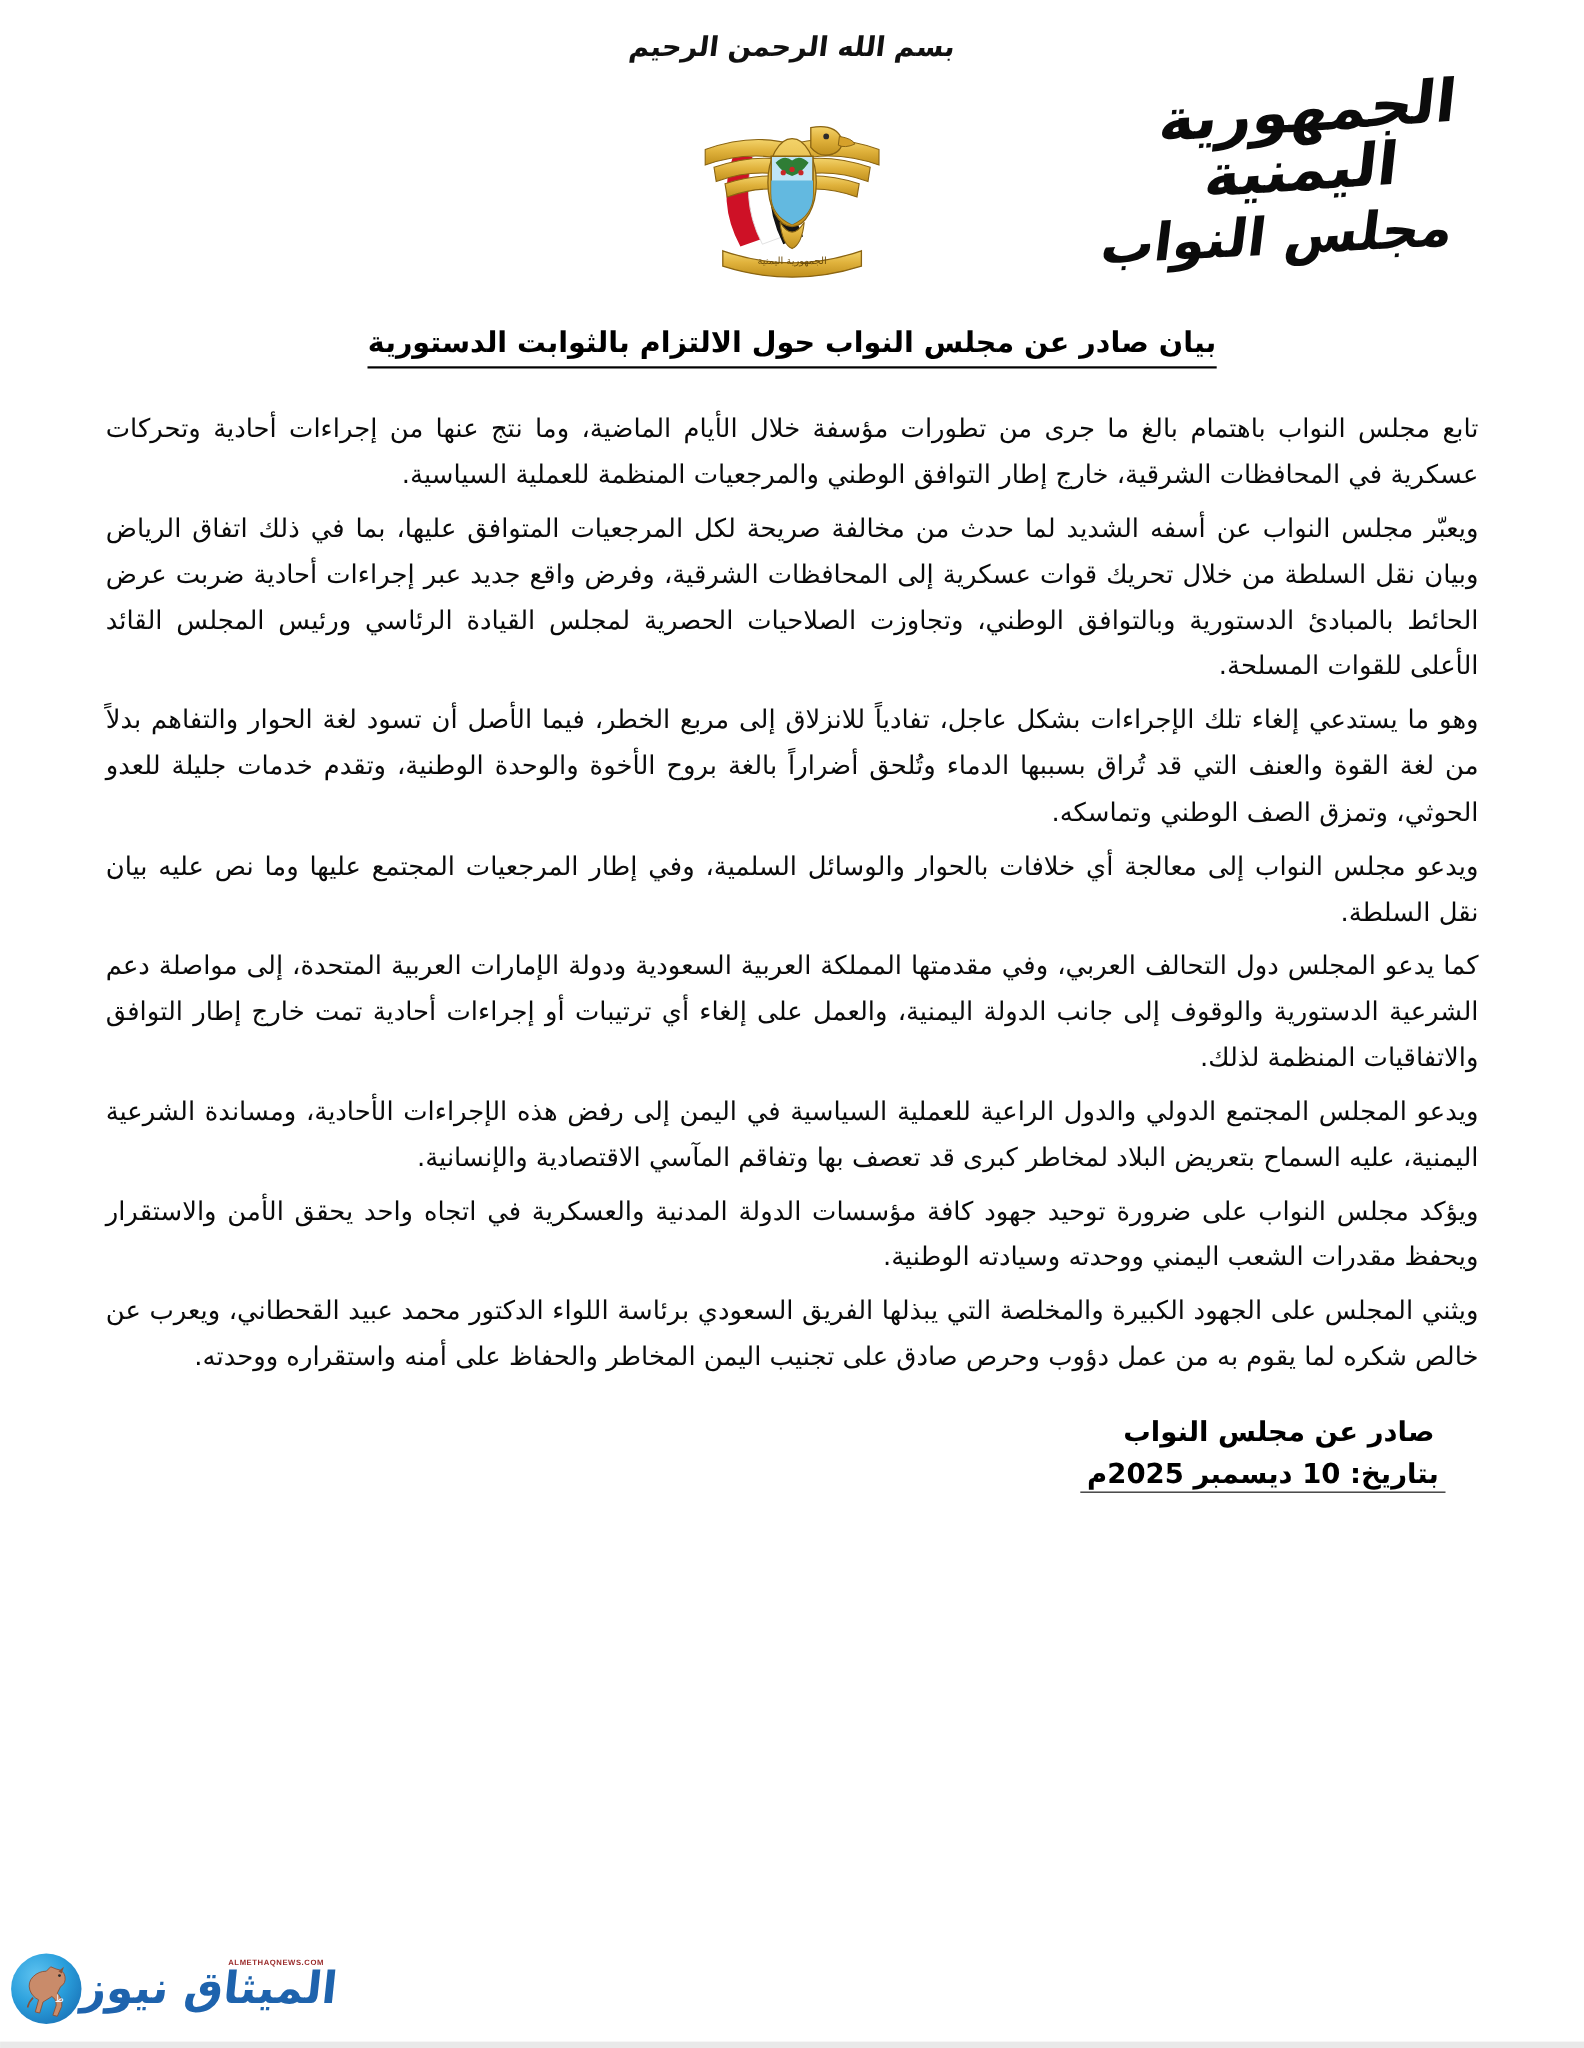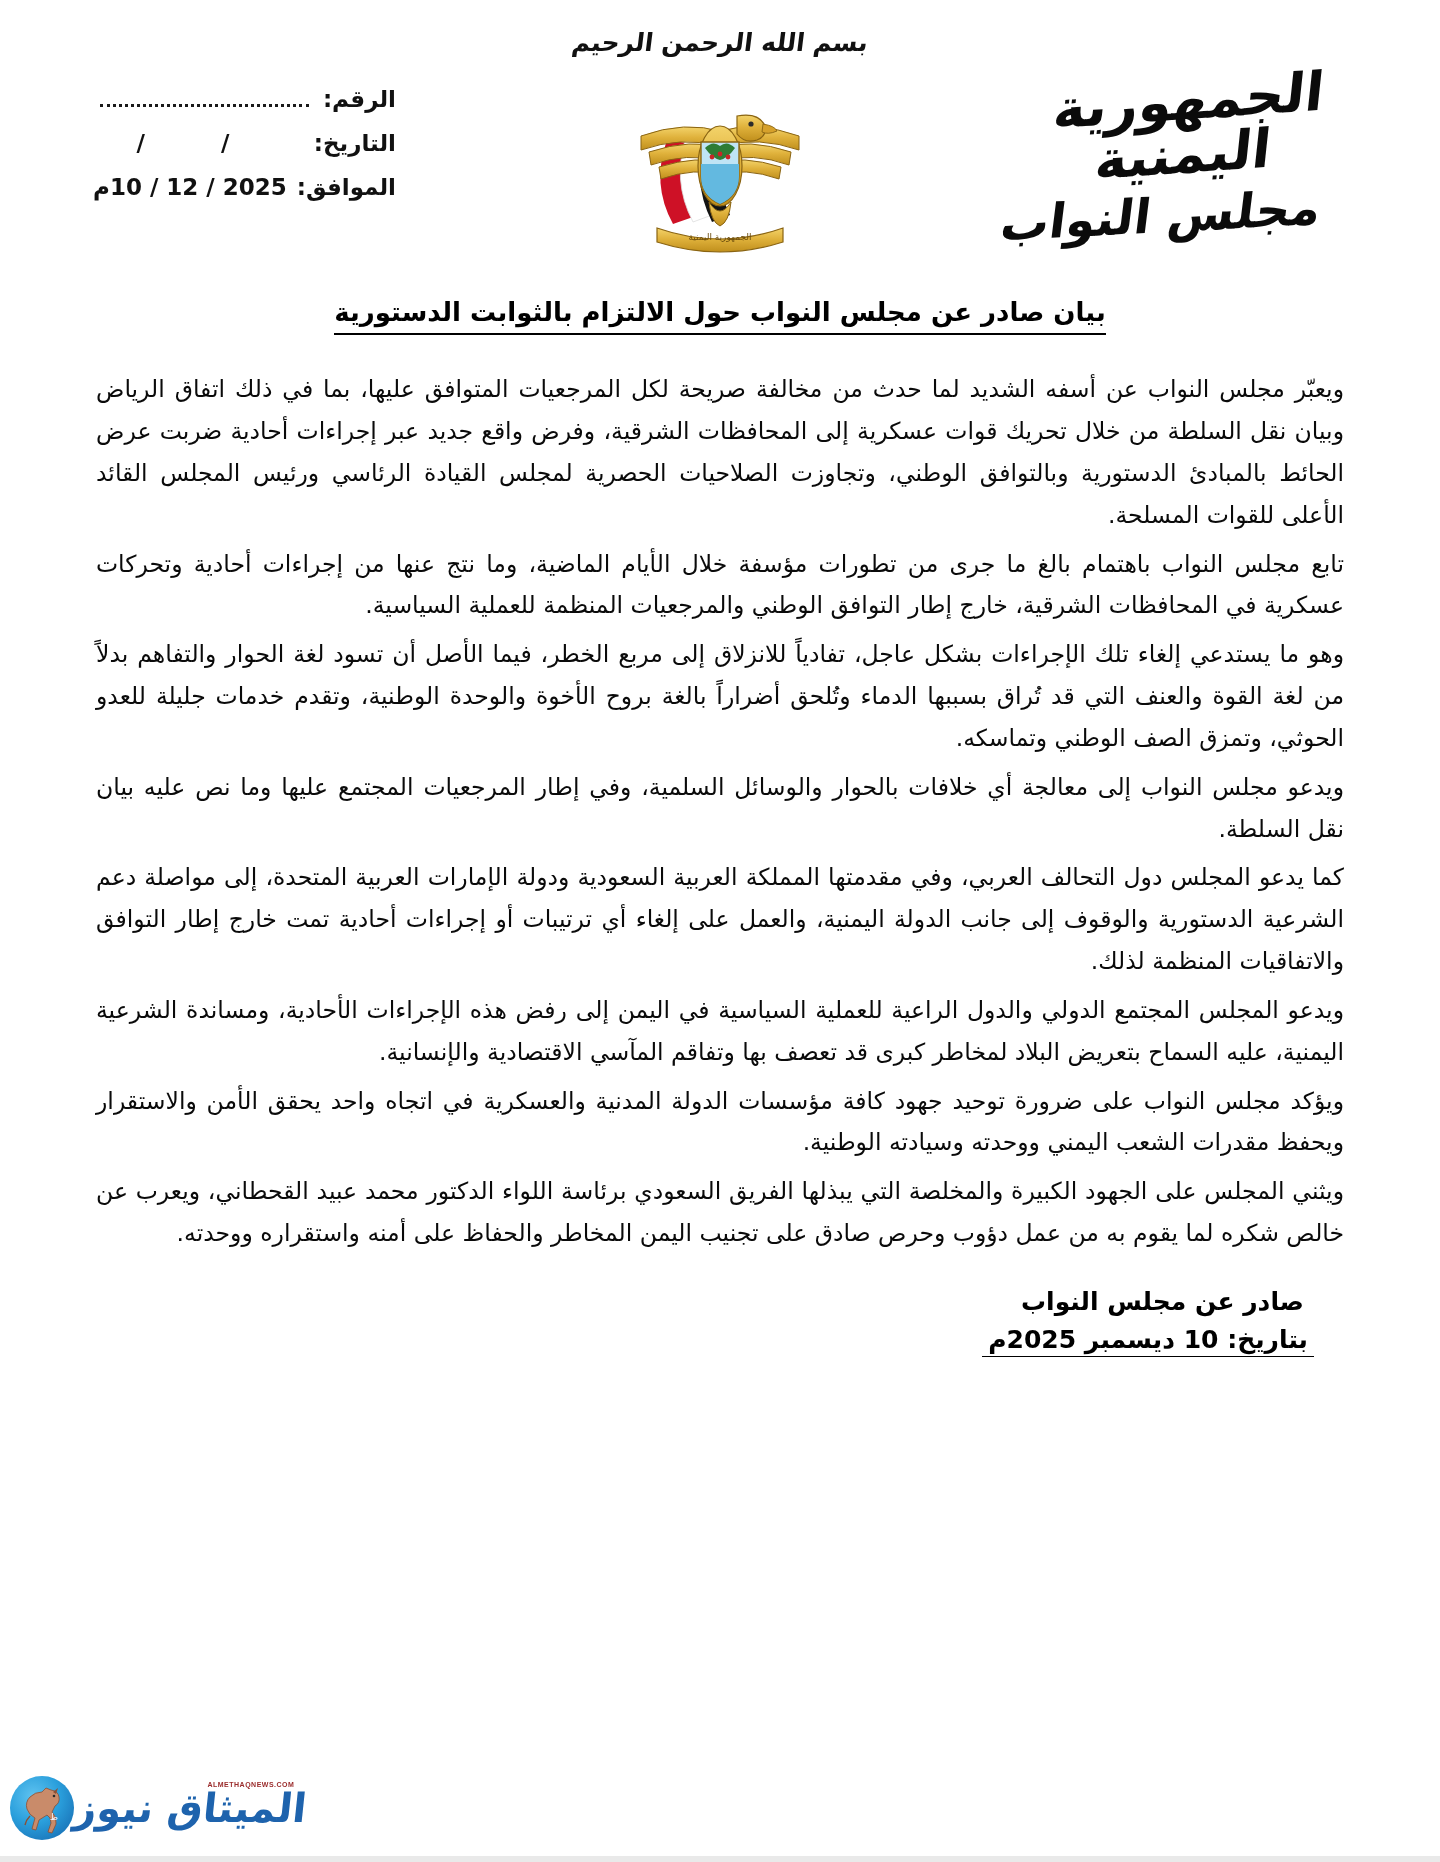--- a/index.html
+++ b/index.html
@@ -306,43 +306,29 @@
 
         <path d="M104 140 q11 18 22 0 q-2 20 -11 24 q-9 -4 -11 -24 z" fill="url(#gold)" stroke="#8a6412" stroke-width="1"></path>
       </svg>
     </div>
 
     <div class="org-title">
       <span class="l1">الجمهورية اليمنية</span>
       <span class="l2">مجلس النواب</span>
     </div>
 
-    <div class="meta">
-      <div class="meta-row">
-        <span class="meta-label">الرقم:</span>
-        <span class="dotted-fill"></span>
-      </div>
-      <div class="meta-row">
-        <span class="meta-label">التاريخ:</span>
-        <span class="slashes">/        /</span>
-      </div>
-      <div class="meta-row">
-        <span class="meta-label">الموافق:</span>
-        <span class="meta-value">2025 / 12 / 10م</span>
-      </div>
-    </div>
   </div>
 
   <div class="doc-title">
     <div><span class="tline">بيان صادر عن مجلس النواب حول الالتزام بالثوابت الدستورية</span></div>
   </div>
 
   <div class="body-text">
+    <p>تابع مجلس النواب باهتمام بالغ ما جرى من تطورات مؤسفة خلال الأيام الماضية، وما نتج عنها من إجراءات أحادية وتحركات عسكرية في المحافظات الشرقية، خارج إطار التوافق الوطني والمرجعيات المنظمة للعملية السياسية.</p>
     <p>ويعبّر مجلس النواب عن أسفه الشديد لما حدث من مخالفة صريحة لكل المرجعيات المتوافق عليها، بما في ذلك اتفاق الرياض وبيان نقل السلطة من خلال تحريك قوات عسكرية إلى المحافظات الشرقية، وفرض واقع جديد عبر إجراءات أحادية ضربت عرض الحائط بالمبادئ الدستورية وبالتوافق الوطني، وتجاوزت الصلاحيات الحصرية لمجلس القيادة الرئاسي ورئيس المجلس القائد الأعلى للقوات المسلحة.</p>
-    <p>تابع مجلس النواب باهتمام بالغ ما جرى من تطورات مؤسفة خلال الأيام الماضية، وما نتج عنها من إجراءات أحادية وتحركات عسكرية في المحافظات الشرقية، خارج إطار التوافق الوطني والمرجعيات المنظمة للعملية السياسية.</p>
     <p>وهو ما يستدعي إلغاء تلك الإجراءات بشكل عاجل، تفادياً للانزلاق إلى مربع الخطر، فيما الأصل أن تسود لغة الحوار والتفاهم بدلاً من لغة القوة والعنف التي قد تُراق بسببها الدماء وتُلحق أضراراً بالغة بروح الأخوة والوحدة الوطنية، وتقدم خدمات جليلة للعدو الحوثي، وتمزق الصف الوطني وتماسكه.</p>
     <p>ويدعو مجلس النواب إلى معالجة أي خلافات بالحوار والوسائل السلمية، وفي إطار المرجعيات المجتمع عليها وما نص عليه بيان نقل السلطة.</p>
     <p>كما يدعو المجلس دول التحالف العربي، وفي مقدمتها المملكة العربية السعودية ودولة الإمارات العربية المتحدة، إلى مواصلة دعم الشرعية الدستورية والوقوف إلى جانب الدولة اليمنية، والعمل على إلغاء أي ترتيبات أو إجراءات أحادية تمت خارج إطار التوافق والاتفاقيات المنظمة لذلك.</p>
     <p>ويدعو المجلس المجتمع الدولي والدول الراعية للعملية السياسية في اليمن إلى رفض هذه الإجراءات الأحادية، ومساندة الشرعية اليمنية، عليه السماح بتعريض البلاد لمخاطر كبرى قد تعصف بها وتفاقم المآسي الاقتصادية والإنسانية.</p>
     <p>ويؤكد مجلس النواب على ضرورة توحيد جهود كافة مؤسسات الدولة المدنية والعسكرية في اتجاه واحد يحقق الأمن والاستقرار ويحفظ مقدرات الشعب اليمني ووحدته وسيادته الوطنية.</p>
     <p>ويثني المجلس على الجهود الكبيرة والمخلصة التي يبذلها الفريق السعودي برئاسة اللواء الدكتور محمد عبيد القحطاني، ويعرب عن خالص شكره لما يقوم به من عمل دؤوب وحرص صادق على تجنيب اليمن المخاطر والحفاظ على أمنه واستقراره ووحدته.</p>
 
     <div class="signature">
       <div class="sig-line1">صادر عن مجلس النواب</div>
       <div><span class="sig-line2">بتاريخ: 10 ديسمبر 2025م</span></div>

